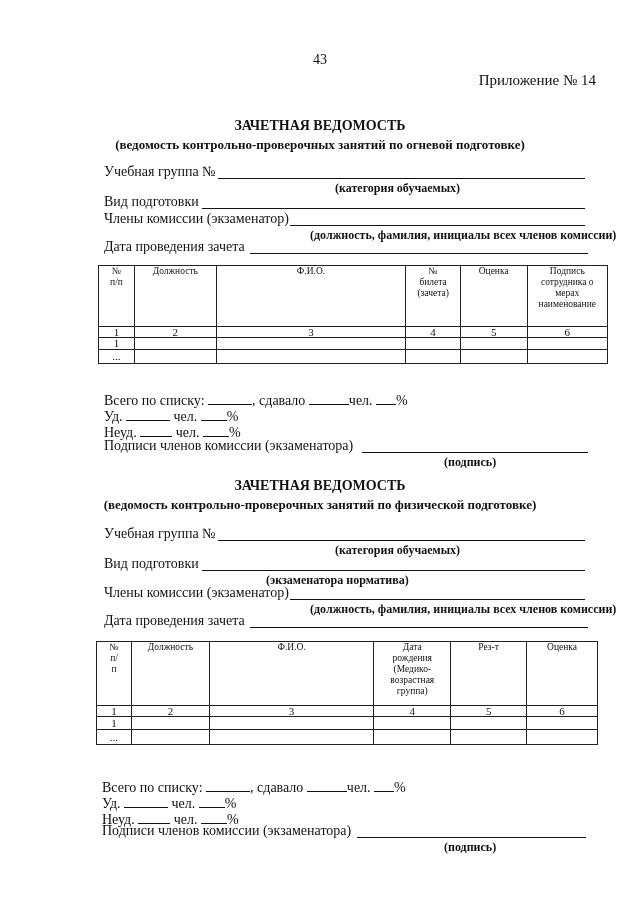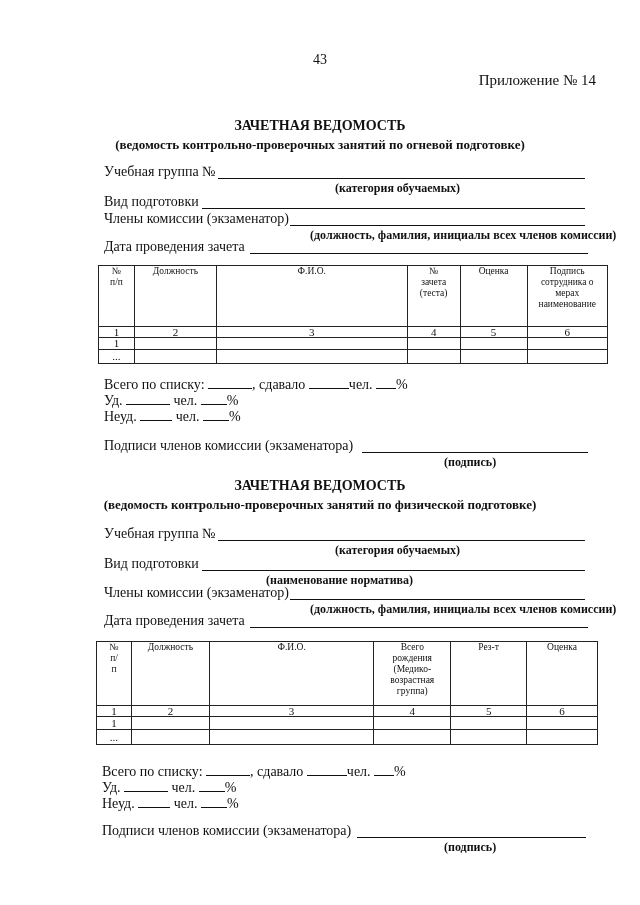--- a/index.html
+++ b/index.html
@@ -10,21 +10,21 @@
   .appendix { right: 44px; top: 72px; font-size: 15px; }
   .title { left: 0; width: 700px; text-align: center; font-weight: bold; font-size: 14px; }
   .subtitle { left: 0; width: 700px; text-align: center; font-weight: bold; font-size: 13px; }
   .line-label { font-size: 14px; text-align: right; }
   .uline { position: absolute; border-bottom: 1px solid #111; height: 0; }
   .hint { font-size: 12px; font-weight: bold; }
   table.grid { position: absolute; border-collapse: collapse; font-size: 9.5px; }
   table.grid td { border: 1px solid #222; padding: 0 11px; text-align: center; vertical-align: top; line-height: 11px; }
   table.grid tr.num td { vertical-align: middle; font-size: 11px; height: 10px; line-height: 10px; }
   table.grid tr.row td { height: 11px; font-size: 11px; line-height: 11px; vertical-align: middle; }
-  .summary { font-size: 14px; line-height: 15px; }
+  .summary { font-size: 14px; line-height: 15px; margin-top: 16px; }
   .b { display: inline-block; border-bottom: 1px solid #111; height: 12px; vertical-align: baseline; }
 </style>
 </head>
 <body>
 
 <div class="abs pagenum">43</div>
 <div class="abs appendix">Приложение № 14</div>
 
 <div>
   <div class="abs title" style="top:118px; left:-30px;">ЗАЧЕТНАЯ ВЕДОМОСТЬ</div>
@@ -51,21 +51,21 @@
         <col style="width:192px">
         <col style="width:53px">
         <col style="width:67px">
         <col style="width:80px">
     </colgroup>
     <tbody>
         <tr style="height:61px;">
       <td>№ п/п</td>
       <td>Должность</td>
       <td>Ф.И.О.</td>
-      <td>№ зачета (теста)</td>
+      <td>№ билета (зачета)</td>
       <td>Оценка</td>
       <td>Подпись сотрудника о мерах наименование</td>
     </tr>
     <tr class="num">
       <td>1</td>
       <td>2</td>
       <td>3</td>
       <td>4</td>
       <td>5</td>
       <td>6</td>
@@ -118,21 +118,21 @@
 <div>
   <div class="abs title" style="top:478px; left:-30px;">ЗАЧЕТНАЯ ВЕДОМОСТЬ</div>
   <div class="abs subtitle" style="top:497px; left:-30px;">(ведомость контрольно-проверочных занятий по физической подготовке)</div>
 
   <div class="abs line-label" style="left:104px; top:526px;">Учебная группа №</div>
   <div class="uline" style="left:218px; top:540px; width:367px;"></div>
   <div class="abs hint" style="left:335px; top:543px;">(категория обучаемых)</div>
 
   <div class="abs line-label" style="left:104px; top:556px;">Вид подготовки</div>
   <div class="uline" style="left:202px; top:570px; width:383px;"></div>
-  <div class="abs hint" style="left:266px; top:573px;">(наименование норматива)</div>
+  <div class="abs hint" style="left:266px; top:573px;">(экзаменатора норматива)</div>
 
   <div class="abs line-label" style="left:104px; top:585px;">Члены комиссии (экзаменатор)</div>
   <div class="uline" style="left:290px; top:599px; width:295px;"></div>
   <div class="abs hint" style="left:310px; top:602px;">(должность, фамилия, инициалы всех членов комиссии)</div>
 
   <div class="abs line-label" style="left:104px; top:613px;">Дата проведения зачета</div>
   <div class="uline" style="left:250px; top:627px; width:338px;"></div>
 
   <table class="grid" style="left:96px; top:641px; width:502px;">
     <colgroup>
@@ -141,21 +141,21 @@
         <col style="width:165px">
         <col style="width:77px">
         <col style="width:76px">
         <col style="width:71px">
     </colgroup>
     <tbody>
         <tr style="height:64px;">
       <td>№ п/п</td>
       <td>Должность</td>
       <td>Ф.И.О.</td>
-      <td>Всего рождения (Медико-возрастная группа)</td>
+      <td>Дата рождения (Медико-возрастная группа)</td>
       <td>Рез-т</td>
       <td>Оценка</td>
     </tr>
     <tr class="num">
       <td>1</td>
       <td>2</td>
       <td>3</td>
       <td>4</td>
       <td>5</td>
       <td>6</td>

